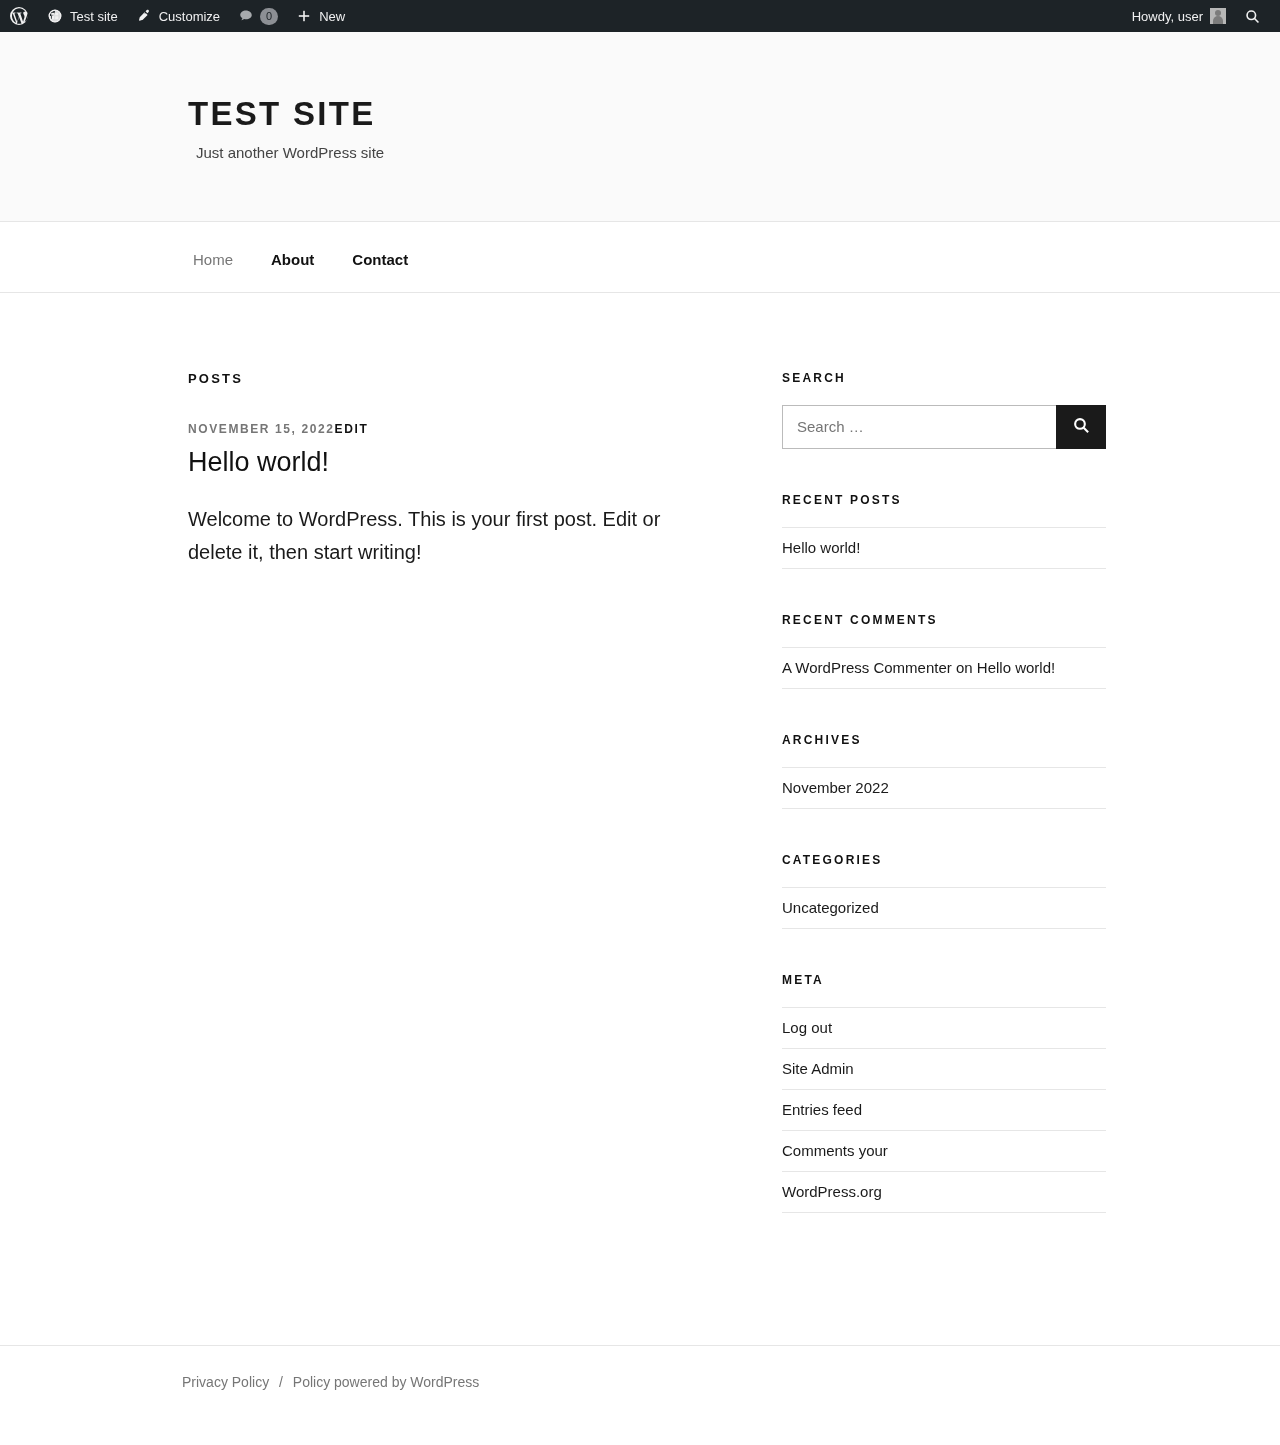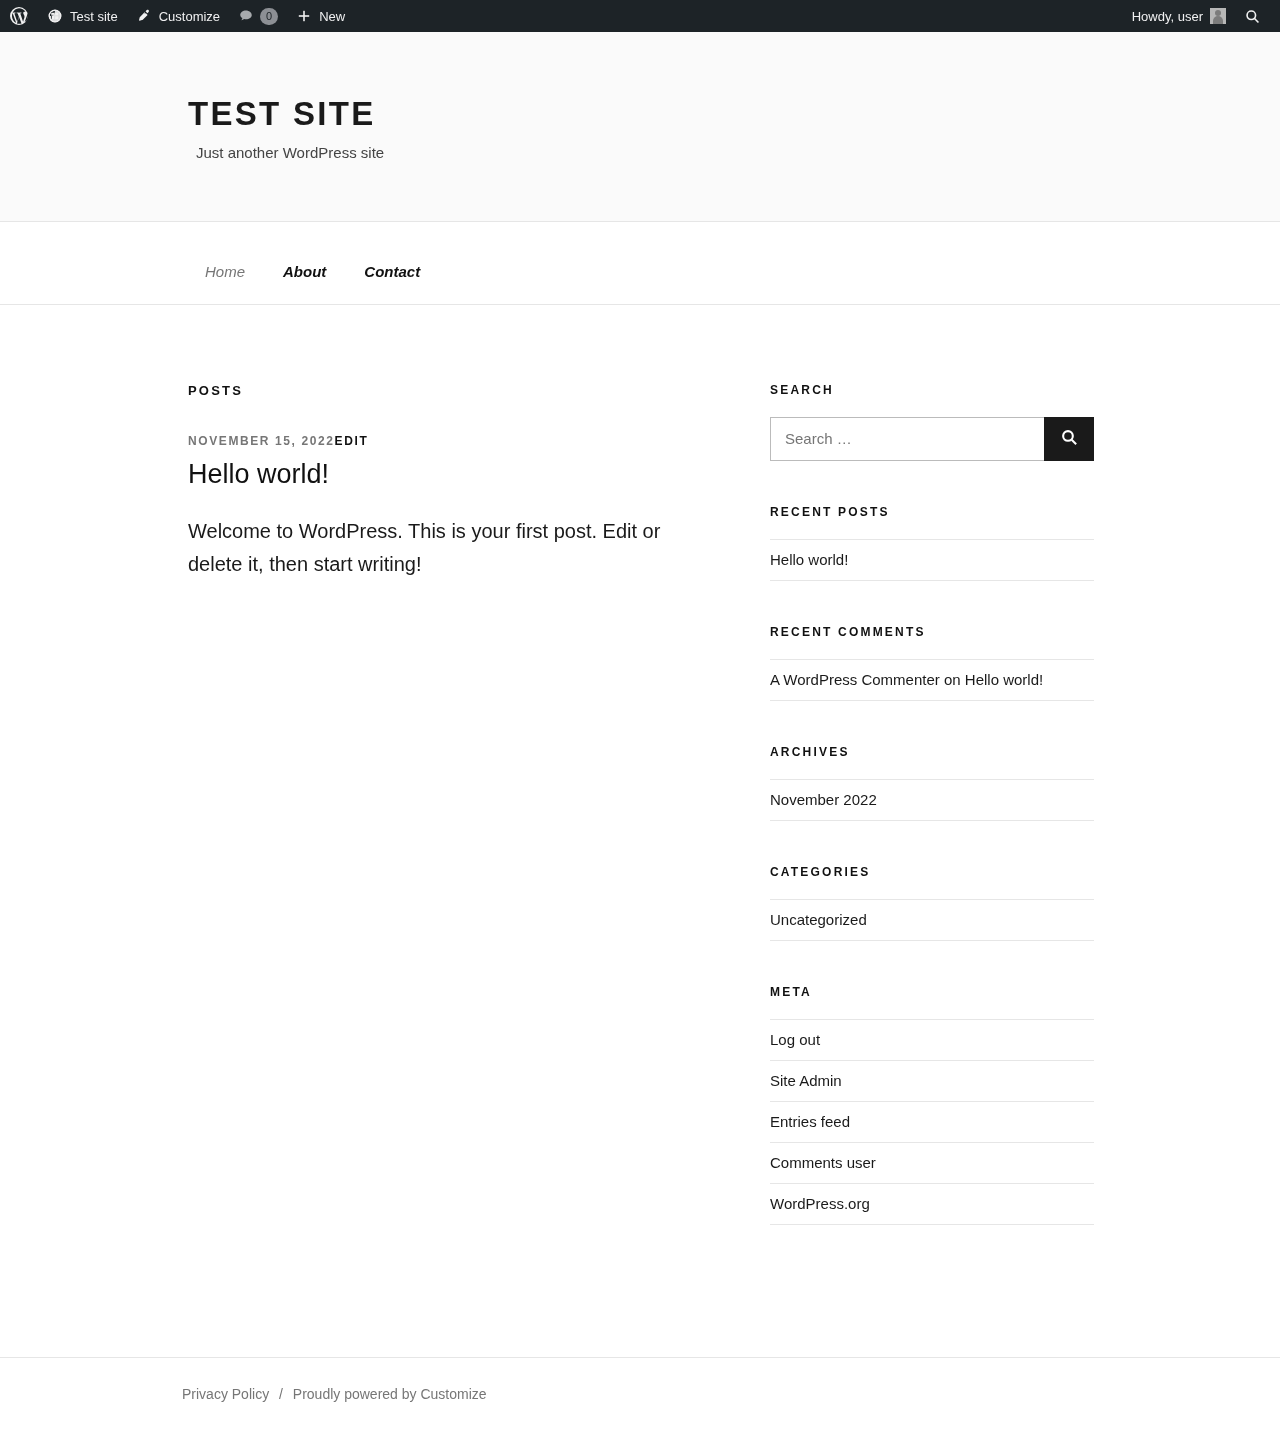--- a/index.html
+++ b/index.html
@@ -101,35 +101,34 @@
   .nav-bar {
     background: #fff;
     border-bottom: 1px solid #e6e6e6;
     height: 66px;
   }
   .nav-list {
     display: flex;
     align-items: center;
     height: 66px;
     list-style: none;
-    margin: 17px;
+    margin: 5px;
     padding: 0;
     gap: 38px;
-    font-style: italic;
   }
   .nav-item {
     font-size: 15px;
     color: #767676;
   }
   .nav-item.bold { color: #111; font-weight: bold; }
 
   
   .content-area {
     display: flex;
-    gap: 4px;
+    gap: 16px;
     padding-top: 78px;
   }
   .main-col {
     width: 552px;
     margin-left: 188px;
     padding-right: 26px;
   }
   .side-col {
     width: 324px;
     margin-left: 26px;
@@ -374,27 +373,27 @@
         <li>Uncategorized</li>
       </ul>
     </section>
 
     <section class="widget">
       <h3 class="widget-title">META</h3>
       <ul class="widget-list meta-list">
         <li>Log out</li>
         <li>Site Admin</li>
         <li>Entries feed</li>
-        <li>Comments user</li>
+        <li>Comments your</li>
         <li>WordPress.org</li>
       </ul>
     </section>
 
   </aside>
 </div>
 
 <footer class="site-footer">
   <div class="footer-inner">
     <span>Privacy Policy</span>
     <span class="sep">/</span>
-    <span>Proudly powered by Customize</span>
+    <span>Policy powered by WordPress</span>
   </div>
 </footer>
 
 </body></html>

